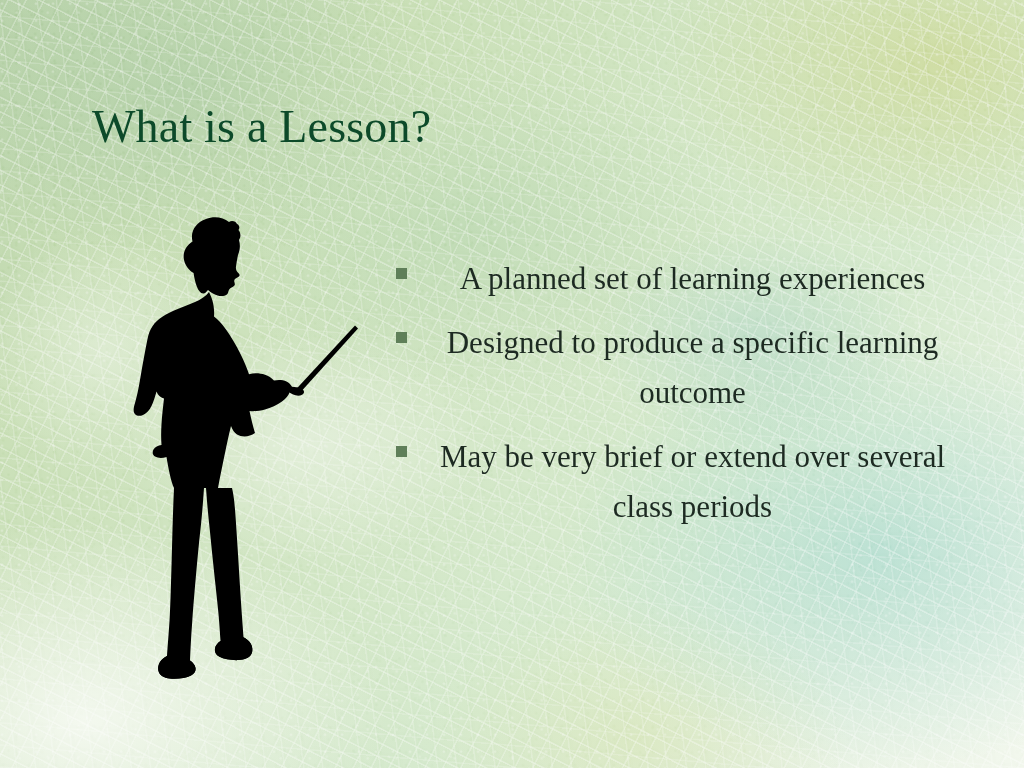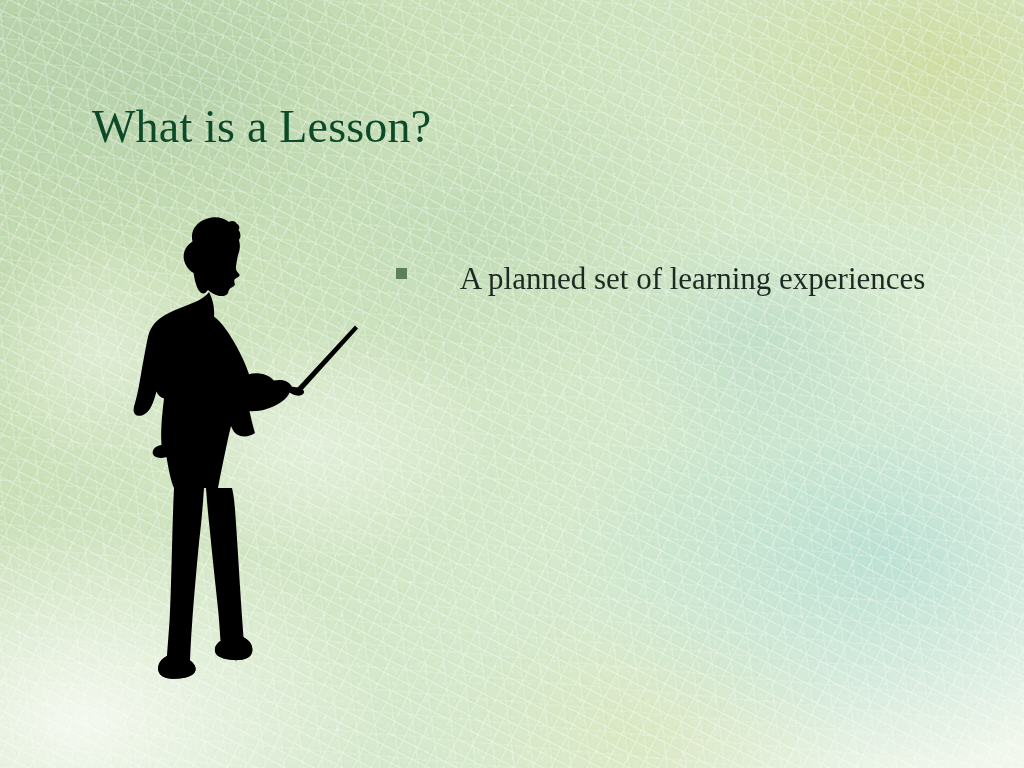--- a/index.html
+++ b/index.html
@@ -259,18 +259,26 @@
     </svg>
   </div>
 
   <div class="bullets">
 
     <div class="bullet-row">
       <span class="bullet-marker"></span>
       <span class="bullet-text">A planned set of learning experiences</span>
     </div>
 
-
+    <div class="bullet-row">
+      <span class="bullet-marker"></span>
+      <span class="bullet-text">Designed to produce a specific learning outcome</span>
+    </div>
+
+    <div class="bullet-row">
+      <span class="bullet-marker"></span>
+      <span class="bullet-text">May be very brief or extend over several class periods</span>
+    </div>
 
 
   </div>
 
 </div>
 
 </body></html>

